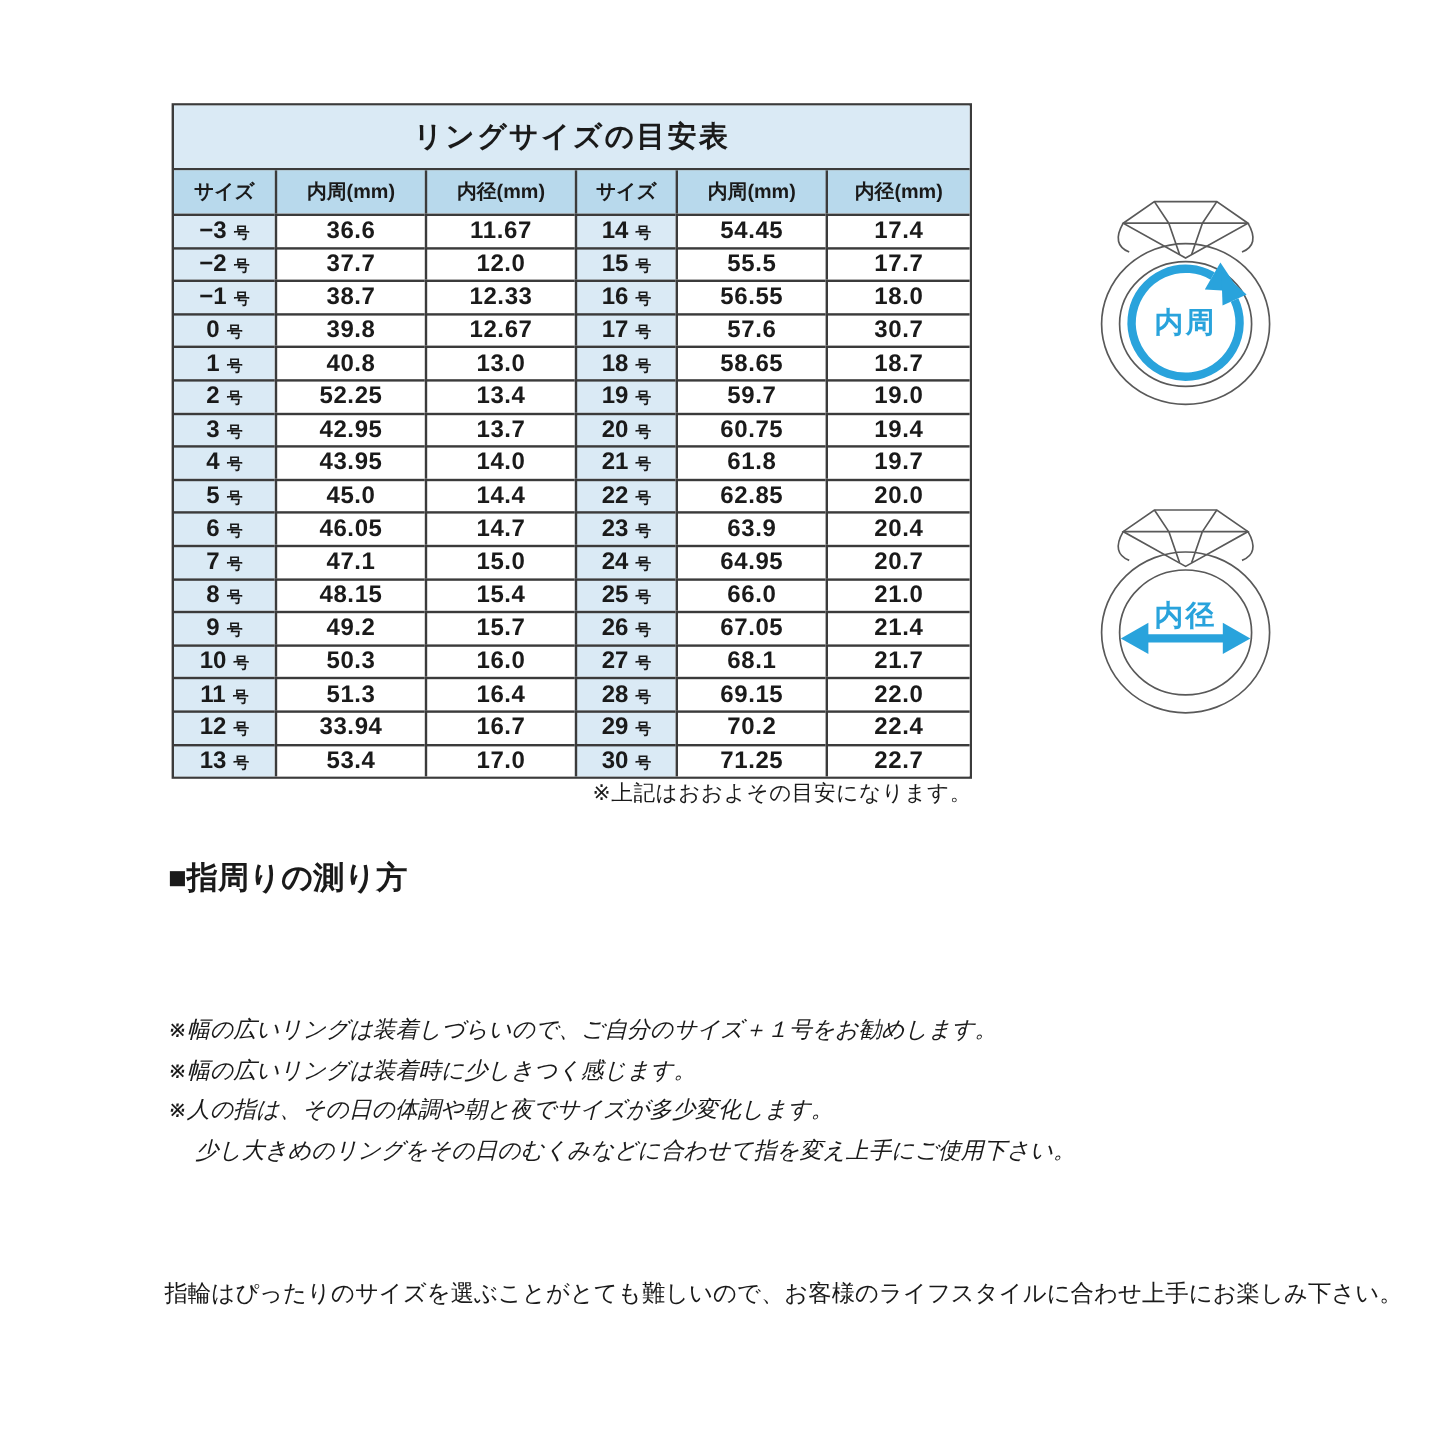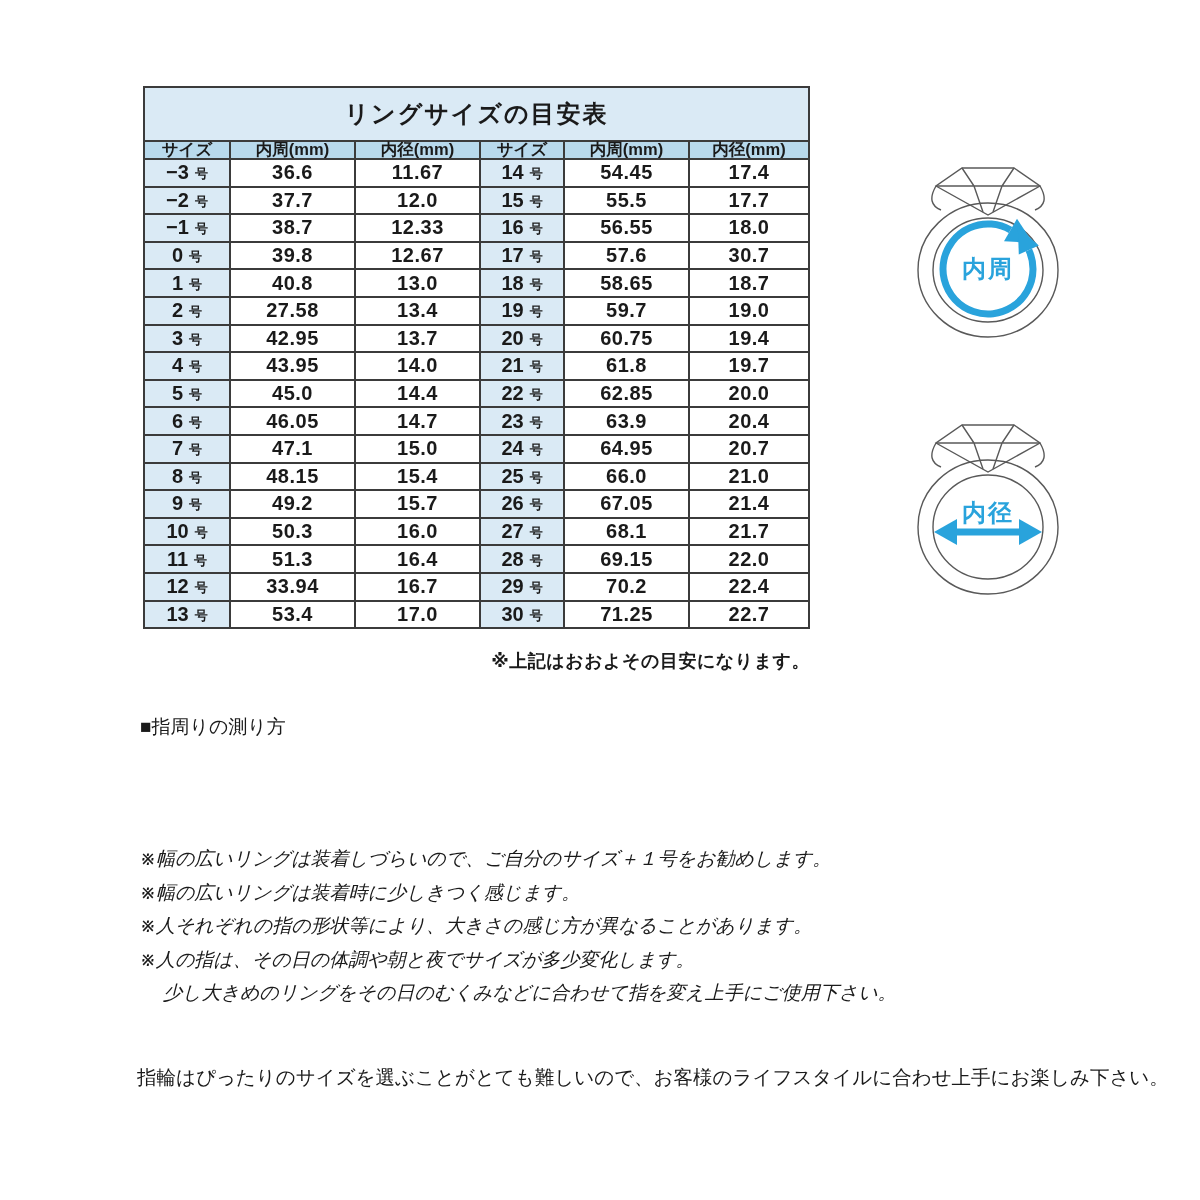--- a/index.html
+++ b/index.html
@@ -13,40 +13,40 @@
   *{margin:0;padding:0;box-sizing:border-box;}
   html,body{background:#fff;}
   body{font-family:"Liberation Sans","DejaVu Sans",sans-serif;color:var(--text);}
   .page{position:relative;width:1200px;height:1200px;background:#ffffff;overflow:hidden;}
 
   
   .ring-table{position:absolute;left:143px;top:86px;width:667px;border:2px solid var(--table-border);}
   .t-title{height:54px;background:var(--table-title-bg);border-bottom:2px solid var(--table-border);
     display:flex;align-items:center;justify-content:center;font-size:24px;font-weight:700;letter-spacing:2px;}
   .t-grid{display:grid;grid-template-columns:84px 125px 125px 84px 125px 120px;}
-  .t-head .cell{height:16px;background:var(--table-header-bg);font-weight:700;font-size:16.5px;}
+  .t-head .cell{height:36px;background:var(--table-header-bg);font-weight:700;font-size:16.5px;}
   .cell{display:flex;align-items:center;justify-content:center;border-left:2px solid var(--table-border);}
   .cell:first-child{border-left:none;}
   .trow .cell{height:27.6px;border-top:2px solid var(--table-border);font-size:20px;}
   .t-head .cell{border-top:none;}
   .cell.size{background:var(--table-title-bg);font-weight:700;}
   .cell.val{background:#ffffff;font-weight:600;letter-spacing:.5px;}
   .cell.size .num{font-size:20px;font-weight:700;}
   .cell.size .go{font-size:13px;font-weight:700;margin-left:6px;padding-top:3px;}
 
   .t-note{position:absolute;left:143px;top:649px;width:667px;text-align:right;
-    font-size:18px;font-weight:700;letter-spacing:.5px;}
+    font-size:18px;font-weight:400;letter-spacing:.5px;}
 
   
   .ring-svg{position:absolute;left:905px;width:160px;height:215px;}
   #ring1{top:160px;} #ring2{top:417px;}
   .ring-label{font-size:24px;font-weight:700;letter-spacing:2px;}
 
   
-  .sec-heading{position:absolute;left:140px;top:714px;font-size:19px;font-weight:400;}
+  .sec-heading{position:absolute;left:140px;top:714px;font-size:26px;font-weight:700;}
   .steps{position:absolute;left:140px;top:750px;font-size:19px;font-weight:500;}
   .steps div{line-height:36px;}
   .notes{position:absolute;left:140px;top:842px;font-size:19px;font-weight:500;font-style:italic;}
   .notes div{line-height:33.5px;}
   .notes div.indent{padding-left:23px;}
   .footer-line{position:absolute;left:137px;top:1064px;font-size:19.5px;font-weight:400;}
 </style>
 </head>
 <body>
 
@@ -131,21 +131,21 @@
             <span class="go">号</span>
           </div>
           <div class="cell val">58.65</div>
           <div class="cell val">18.7</div>
         </div>
         <div class="t-grid trow">
           <div class="cell size">
             <span class="num">2</span>
             <span class="go">号</span>
           </div>
-          <div class="cell val">27.58</div>
+          <div class="cell val">52.25</div>
           <div class="cell val">13.4</div>
           <div class="cell size">
             <span class="num">19</span>
             <span class="go">号</span>
           </div>
           <div class="cell val">59.7</div>
           <div class="cell val">19.0</div>
         </div>
         <div class="t-grid trow">
           <div class="cell size">
@@ -336,19 +336,18 @@
       <polygon points="137,115 114,102 114,128" style="fill:var(--accent-blue)"></polygon>
     </g>
     <text x="83" y="104" text-anchor="middle" class="ring-label" style="fill:var(--accent-blue)">内径</text>
   </svg>
 
   <div class="sec-heading">■指周りの測り方</div>
 
   <div class="notes" id="notes-list">
       <div>※幅の広いリングは装着しづらいので、ご自分のサイズ＋１号をお勧めします。</div>
       <div>※幅の広いリングは装着時に少しきつく感じます。</div>
-      <div>※人それぞれの指の形状等により、大きさの感じ方が異なることがあります。</div>
       <div>※人の指は、その日の体調や朝と夜でサイズが多少変化します。</div>
       <div class="indent">少し大きめのリングをその日のむくみなどに合わせて指を変え上手にご使用下さい。</div>
     </div>
 
   <div class="footer-line">指輪はぴったりのサイズを選ぶことがとても難しいので、お客様のライフスタイルに合わせ上手にお楽しみ下さい。</div>
 </div>
 
 </body></html>

